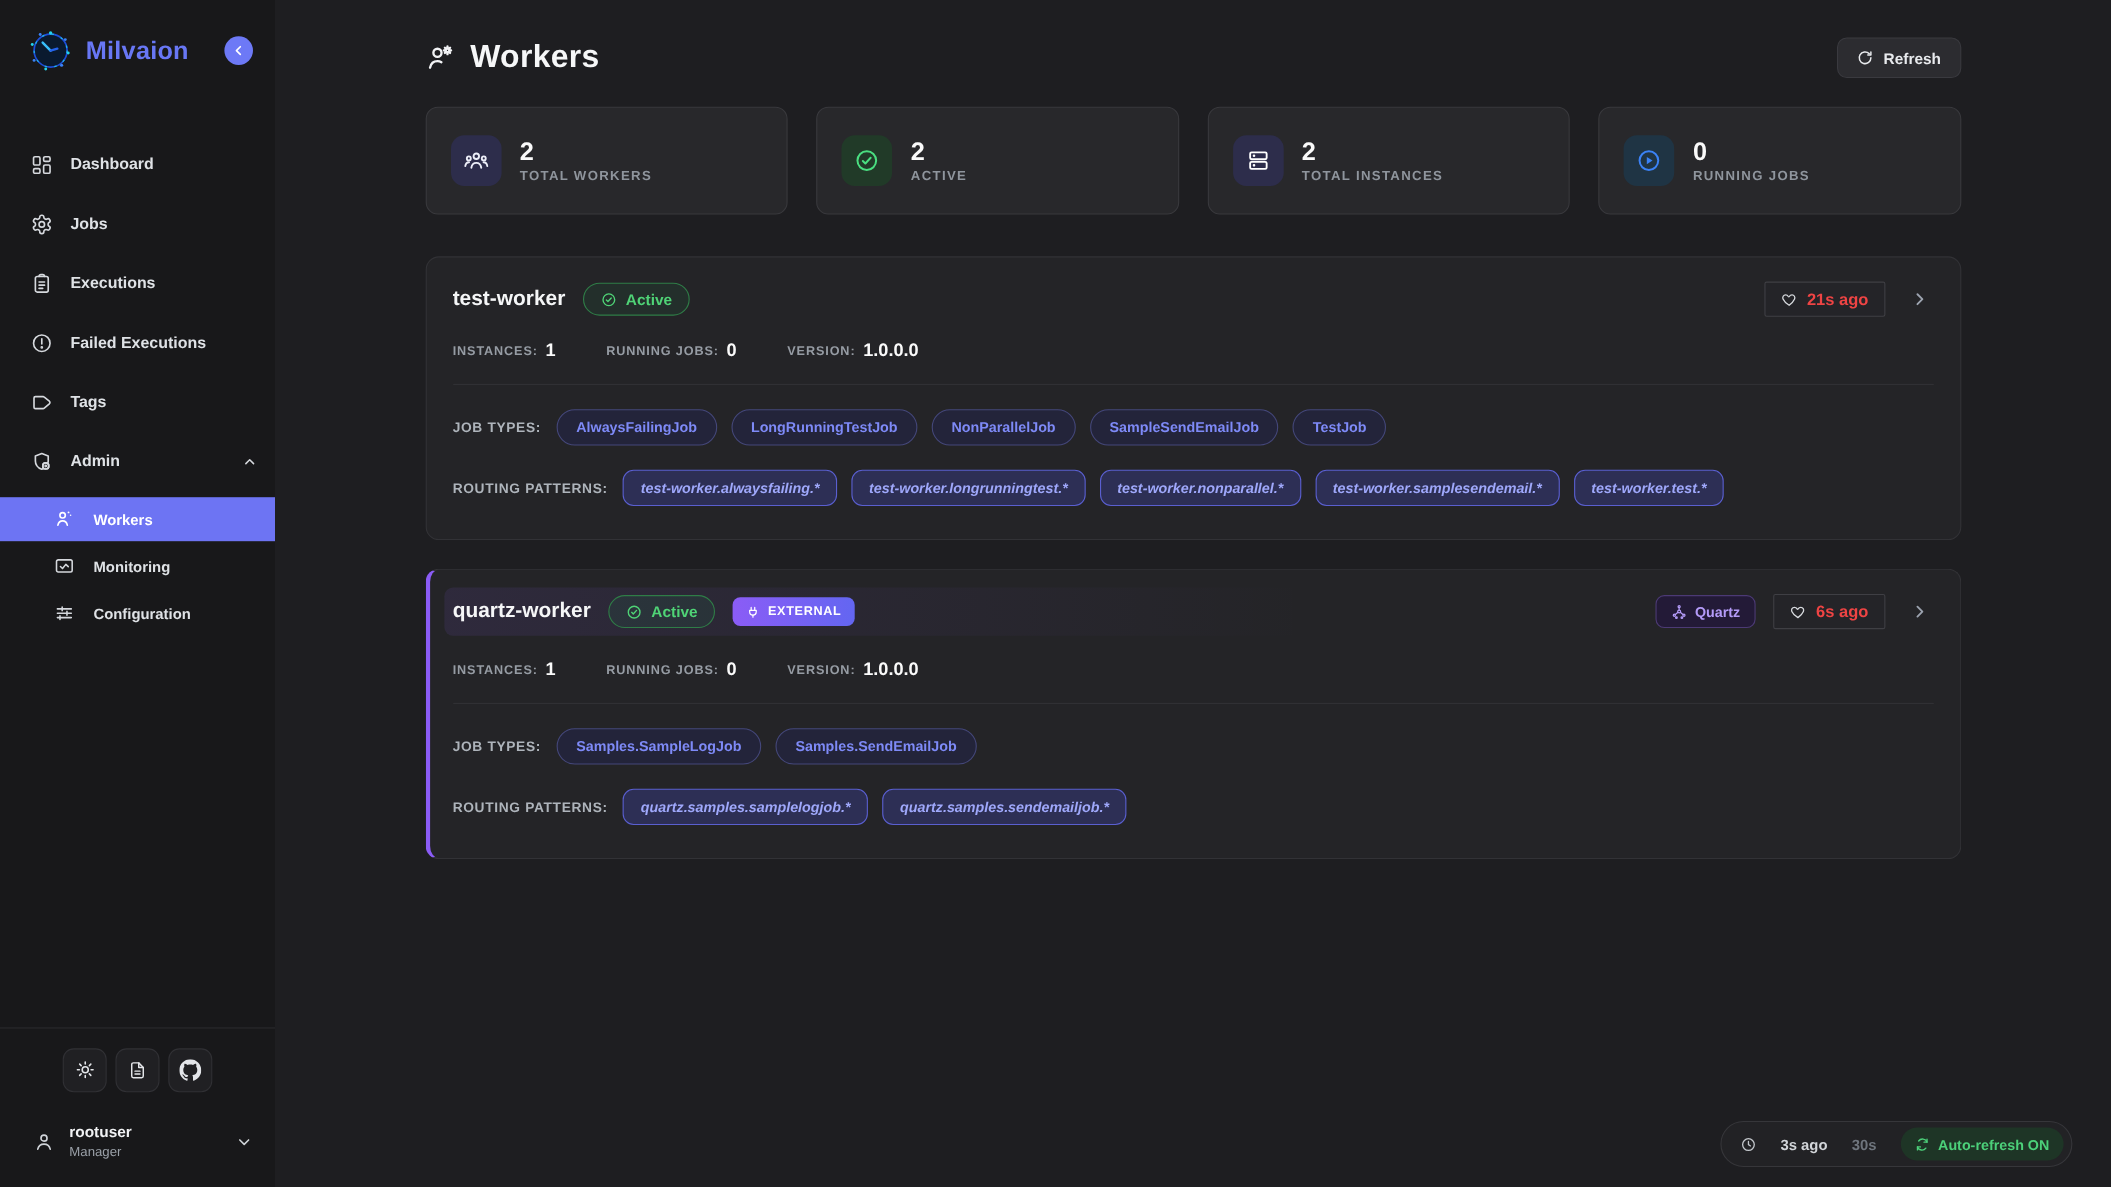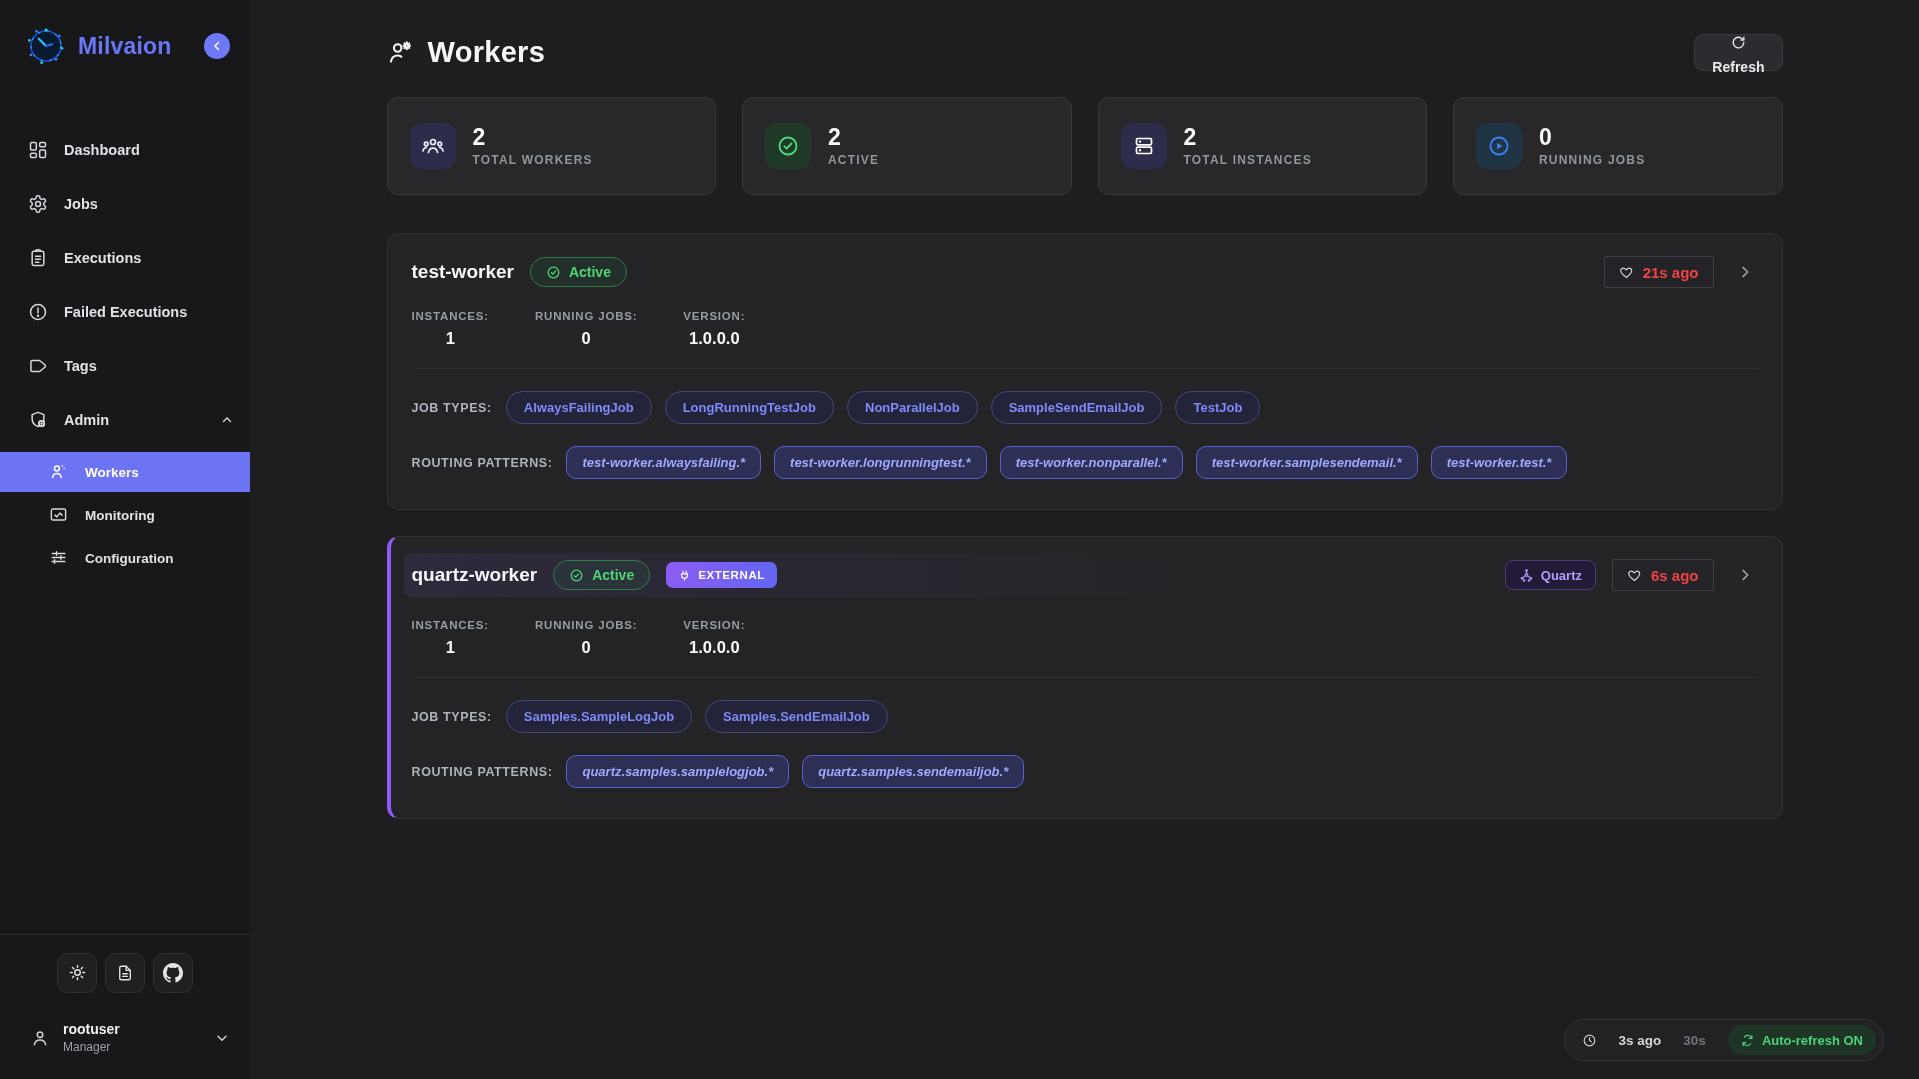--- a/index.html
+++ b/index.html
@@ -51,21 +51,21 @@
   .main { flex:1; position:relative; height:100%; overflow:hidden; }
   .content { width:1396px; margin:0 auto; }
   .page-head { display:flex; align-items:center; margin-top:34px; }
   .page-title-wrap { display:flex; align-items:center; gap:14px; }
   .page-title-wrap .ico { width:27px; height:27px; color:#f2f3f5; display:flex; }
   .page-title { font-size:29px; font-weight:bold; color:#f6f7f8; letter-spacing:.3px; }
   .head-spacer { flex:1; }
   .refresh-btn {
     display:flex; align-items:center; gap:9px; height:37px; padding:0 17px;
     background:#2c2c30; border:1px solid #3a3a3f; border-radius:9px; color:#e8eaed;
-    font-size:14px; font-weight:bold; font-family:inherit; cursor:pointer;flex-direction:column;
+    font-size:14px; font-weight:bold; font-family:inherit; cursor:pointer;
   }
   .refresh-btn .ico { width:15px; height:15px; display:flex; }
 
   
   .stats-row { display:flex; gap:26px; margin-top:26px; }
   .stat-card {
     flex:1; height:98px; background:#28282b; border:1px solid #39393d; border-radius:11px;
     display:flex; align-items:center; gap:17px; padding:0 22px;
   }
   .stat-tile { width:46px; height:46px; border-radius:12px; display:flex; align-items:center; justify-content:center; }
@@ -110,21 +110,21 @@
   .lastseen-pill {
     display:inline-flex; align-items:center; gap:9px; height:32px; padding:0 14px;
     background:#242428; border:1px solid #3f3f44; border-radius:2px;
     color:#ef4444; font-size:15px; font-weight:bold; cursor:pointer;
   }
   .lastseen-pill .ico { width:15px; height:15px; display:flex; color:#d6d9dd; }
   .card-chevron { background:none; border:none; color:#9ca3af; display:flex; cursor:pointer; padding:4px; margin-left:2px; }
   .card-chevron .ico { width:18px; height:18px; display:flex; }
 
   .mini-stats { display:flex; gap:46px; margin-top:22px; }
-  .mini-stat { display:flex; flex-direction:column; align-items:center; gap:7px; }
+  .mini-stat { display:flex; flex-direction:row; align-items:center; gap:7px; }
   .mini-label { font-size:11.5px; font-weight:bold; color:#969ca4; letter-spacing:.8px; }
   .mini-value { font-size:16.5px; font-weight:bold; color:#fafafa; }
   .card-divider { height:1px; background:#303034; margin-top:20px; }
 
   .chip-row { display:flex; align-items:center; gap:14px; margin-top:22px; flex-wrap:wrap; }
   .row-label { font-size:12.5px; font-weight:bold; color:#aeb4bb; letter-spacing:.6px; white-space:nowrap; }
   .chips { display:flex; gap:13px; flex-wrap:wrap; }
   .chip { cursor:pointer; white-space:nowrap; }
   .job-chip {
     padding:8px 17px; border-radius:999px; background:#23243a; border:1px solid #44477a;

